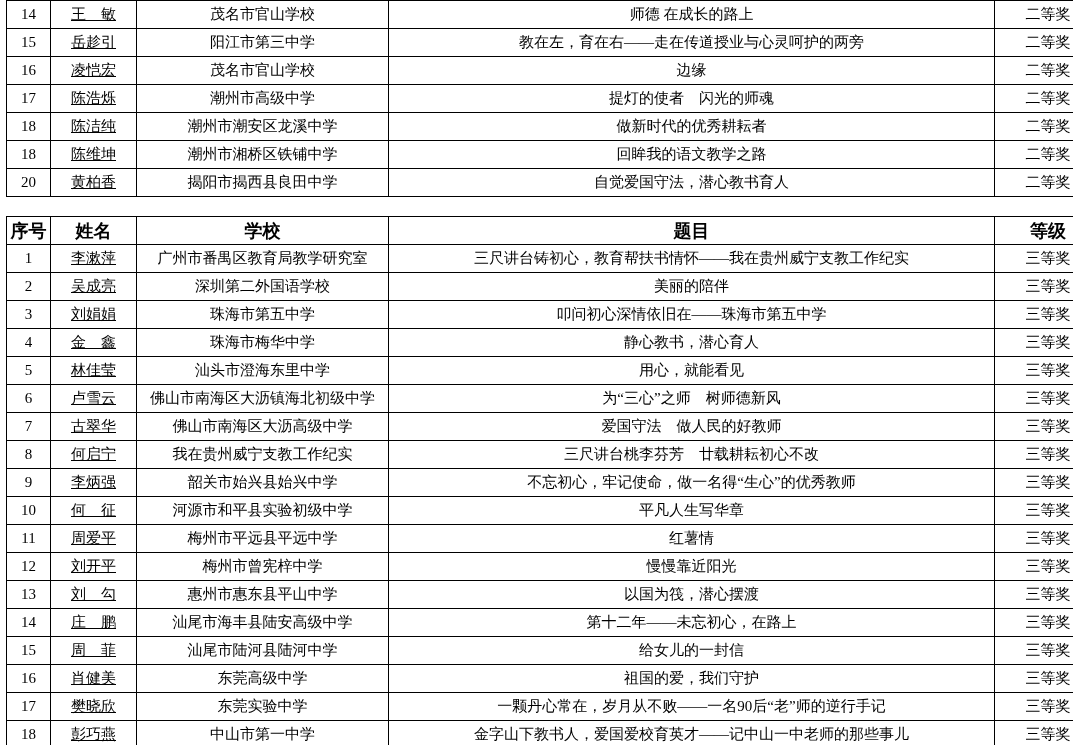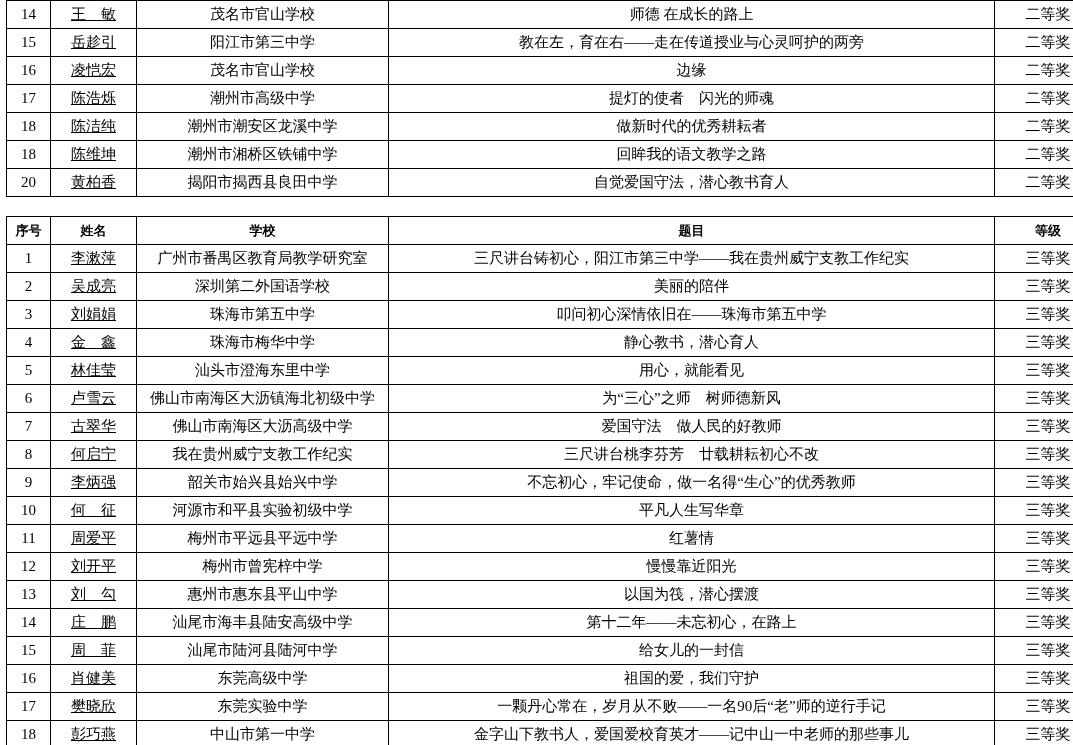--- a/index.html
+++ b/index.html
@@ -35,21 +35,21 @@
     vertical-align: middle;
     font-size: 15px;
     line-height: 1;
     height: 25px;
     padding: 1px 2px;
     overflow: hidden;
     white-space: nowrap;
   }
   table.award-table thead td {
     font-weight: bold;
-    font-size: 13px;
+    font-size: 18px;
   }
   
   .col-idx   { width: 44px; }
   .col-name  { width: 86px; }
   .col-school{ width: 252px; }
   .col-title { width: 606px; }
   .col-level { width: 107px; }
 
   .name-cell {
     letter-spacing: 0px;
@@ -145,21 +145,21 @@
           <td>学校</td>
           <td>题目</td>
           <td>等级</td>
         </tr>
       </thead>
     <tbody>
         <tr>
           <td>1</td>
           <td class="name-cell">李漱萍</td>
           <td>广州市番禺区教育局教学研究室</td>
-          <td>三尺讲台铸初心，阳江市第三中学——我在贵州威宁支教工作纪实</td>
+          <td>三尺讲台铸初心，教育帮扶书情怀——我在贵州威宁支教工作纪实</td>
           <td>三等奖</td>
         </tr>
         <tr>
           <td>2</td>
           <td class="name-cell">吴成亮</td>
           <td>深圳第二外国语学校</td>
           <td>美丽的陪伴</td>
           <td>三等奖</td>
         </tr>
         <tr>

